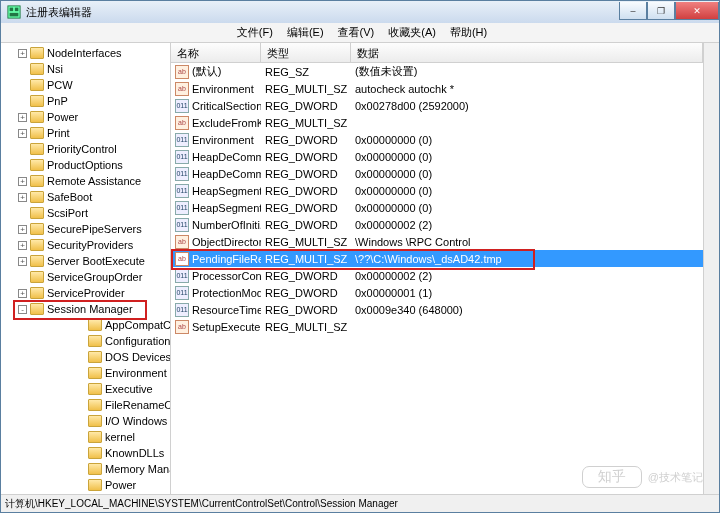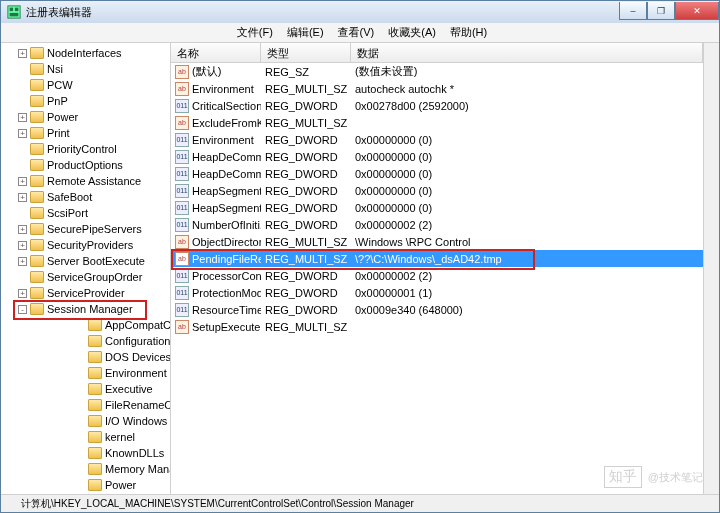--- a/index.html
+++ b/index.html
@@ -33,24 +33,24 @@
 .row { display: flex; height: 17px; align-items: center; }
 .row .nm { width: 90px; display: flex; align-items: center; padding-left: 4px; overflow: hidden; }
 .row .ty { width: 90px; padding-left: 4px; }
 .row .da { flex: 1; padding-left: 4px; overflow:hidden; white-space:nowrap; }
 .ric { width: 14px; height: 14px; margin-right: 3px; border:1px solid #8aa; background:#eef; display:flex; align-items:center; justify-content:center; font-size:7px; color:#246; flex-shrink:0; }
 .ric.str { border-color:#c86; background:#fff0e0; color:#a44; }
 .row.sel { background:#3399ff; color:#fff; position: relative; }
 .row.sel .nm, .row.sel .ty, .row.sel .da { color:#fff; }
 .row.sel .ric { background:#fff; }
 .row.sel::after { content:""; position:absolute; left:0; top:-1px; width:360px; height:17px; border:2px solid #d02020; pointer-events:none; }
-.status { height: 18px; background:#f0f0f0; border-top:1px solid #d0d0d0; padding:2px 20px; color:#000; font-size:10px; }
+.status { height: 18px; background:#f0f0f0; border-top:1px solid #d0d0d0; padding:2px 4px; color:#000; font-size:10px; }
 .scrollbar { width:16px; background:#f0f0f0; border-left:1px solid #d0d0d0; }
 .watermark { position:absolute; right:16px; bottom:24px; color:#d0d0d0; font-size:20px; display:flex; align-items:center; gap:6px; pointer-events:none; }
-.watermark .zh { font-size:14px; border:1px solid #d0d0d0; padding:1px 4px; border-radius:0; }
+.watermark .zh { font-size:14px; border:1px solid #d0d0d0; padding:1px 15px; border-radius:7px; }
 </style>
 </head>
 <body>
 
 <div class="titlebar">
   <svg class="ticon" viewBox="0 0 16 16">
       <rect x="1" y="1" width="14" height="14" fill="#6fa" stroke="#274"></rect>
       <rect x="3" y="3" width="4" height="4" fill="#274"></rect>
       <rect x="9" y="3" width="4" height="4" fill="#274"></rect>
       <rect x="3" y="9" width="10" height="4" fill="#274"></rect>

